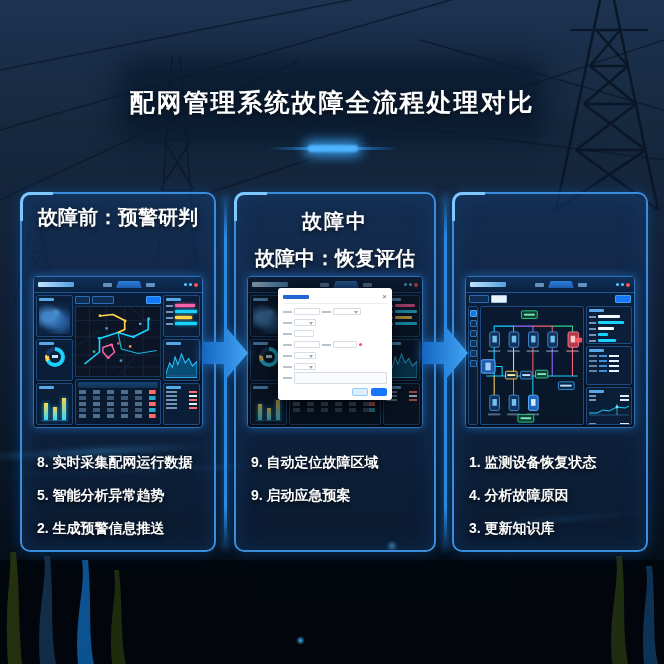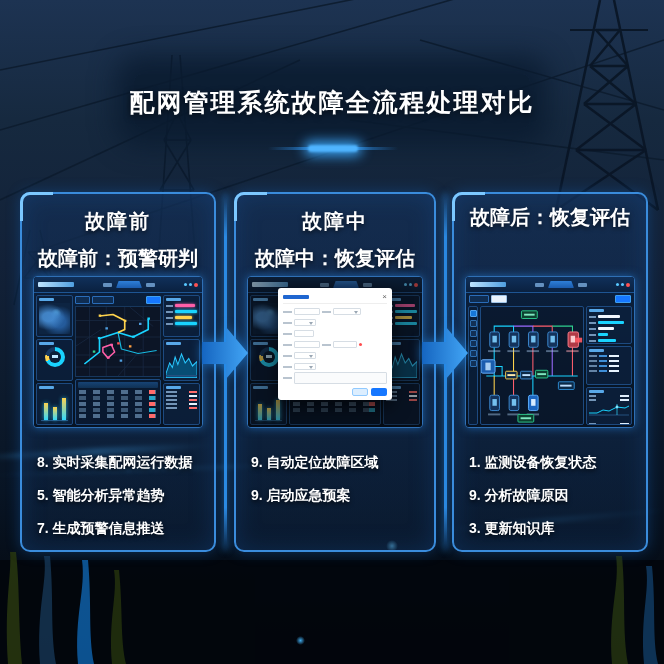--- a/index.html
+++ b/index.html
@@ -172,21 +172,20 @@
   <div class="tband"></div>
   <h1 class="title">配网管理系统故障全流程处理对比</h1>
   <div class="glowline">
       <i class="core"></i>
     </div>
 
   <i class="vline v1"></i>
   <i class="vline v2"></i>
 
   <section class="panel p1">
-    <h2>故障前</h2>
     <h3>故障前：预警研判</h3>
     <div class="shot">
       <div class="dash">
         <div class="dh">
           <i class="dh-logo"></i>
           <span class="dh-nav">
               <i></i>
               <i class="on"></i>
               <i></i>
             </span>
@@ -314,21 +313,21 @@
                   <i class="rv red"></i>
                 </span>
             </div>
           </div>
         </div>
       </div>
     </div>
     <ul class="steps">
       <li>8. 实时采集配网运行数据</li>
       <li>5. 智能分析异常趋势</li>
-      <li>7. 生成预警信息推送</li>
+      <li>2. 生成预警信息推送</li>
     </ul>
   </section>
 
   <section class="panel p2">
     <h2>故障中</h2>
     <h3>故障中：恢复评估</h3>
     <div class="shot">
       <div class="dash dim">
         <div class="dh">
           <i class="dh-logo"></i>
@@ -472,21 +471,20 @@
         </div>
       </div>
     </div>
     <ul class="steps">
       <li>9. 自动定位故障区域</li>
       <li>9. 启动应急预案</li>
     </ul>
   </section>
 
   <section class="panel p3">
-    <h3>故障后：恢复评估</h3>
     <div class="shot">
       <div class="dash">
         <div class="dh">
           <i class="dh-logo"></i>
           <span class="dh-nav">
               <i></i>
               <i class="on"></i>
               <i></i>
             </span>
           <span class="dh-ic">
@@ -638,21 +636,21 @@
                   <i class="lb"></i>
                   <i class="vr"></i>
                 </span>
             </div>
           </div>
         </div>
       </div>
     </div>
     <ul class="steps">
       <li>1. 监测设备恢复状态</li>
-      <li>9. 分析故障原因</li>
+      <li>4. 分析故障原因</li>
       <li>3. 更新知识库</li>
     </ul>
   </section>
 
   <svg class="arrow a1" viewBox="0 0 46 52">
     <defs>
         <linearGradient id="ag1" x1="0" y1="0" x2="1" y2="0">
           <stop offset="0" stop-color="#1565c0"></stop>
           <stop offset="1" stop-color="#42a5f5"></stop>
         </linearGradient>

